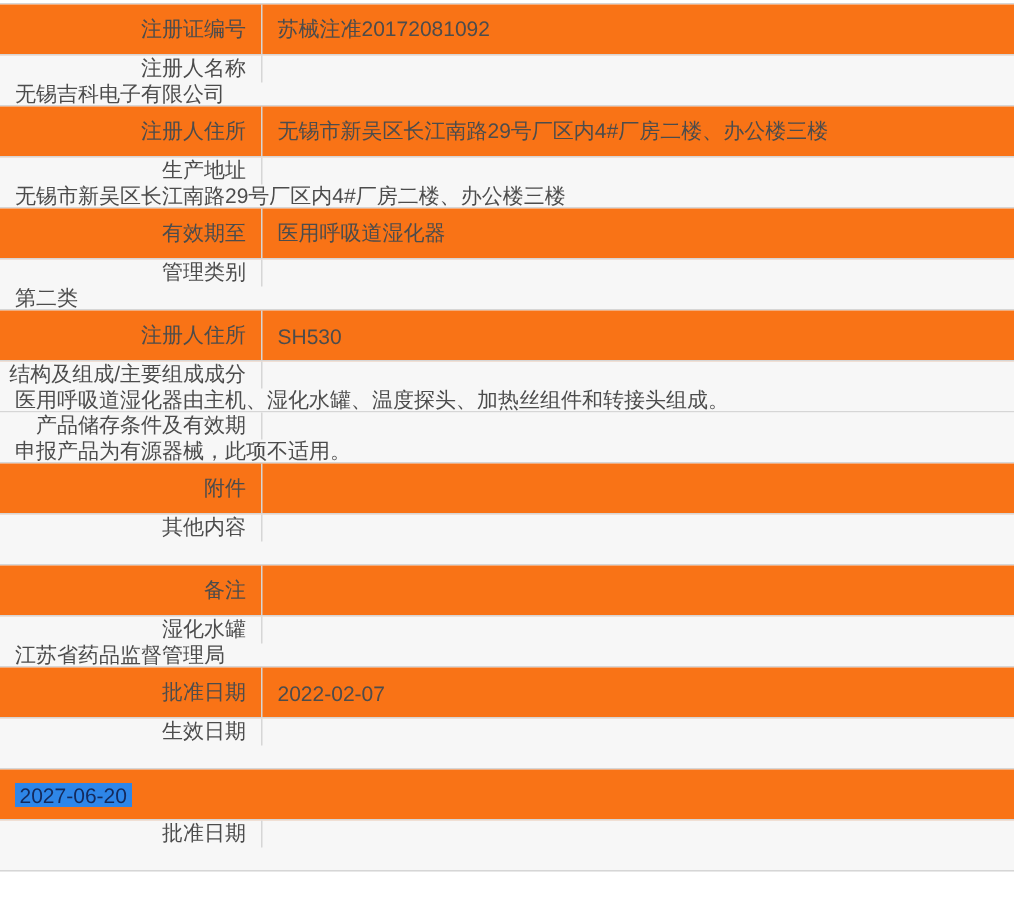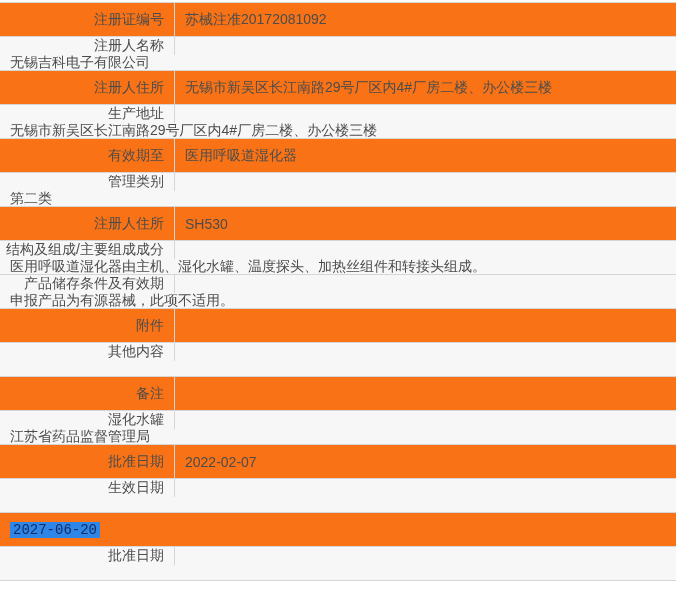--- a/index.html
+++ b/index.html
@@ -47,21 +47,20 @@
     padding-left: 10px;
     display: flex;
     align-items: center;
     white-space: nowrap;
     overflow: hidden;
   }
   .selected {
     background: var(--selection-bg, #2e86e8);
     color: var(--selection-text, #142a5c);
     padding: 0 3px;
-    font-family: Liberation Mono, monospace;
   }
 </style>
 </head>
 <body>
 
 <div class="reg-table">
     <div class="row">
     <div class="label-cell">注册证编号</div>
     <div class="value-cell">苏械注准20172081092</div>
   </div>

